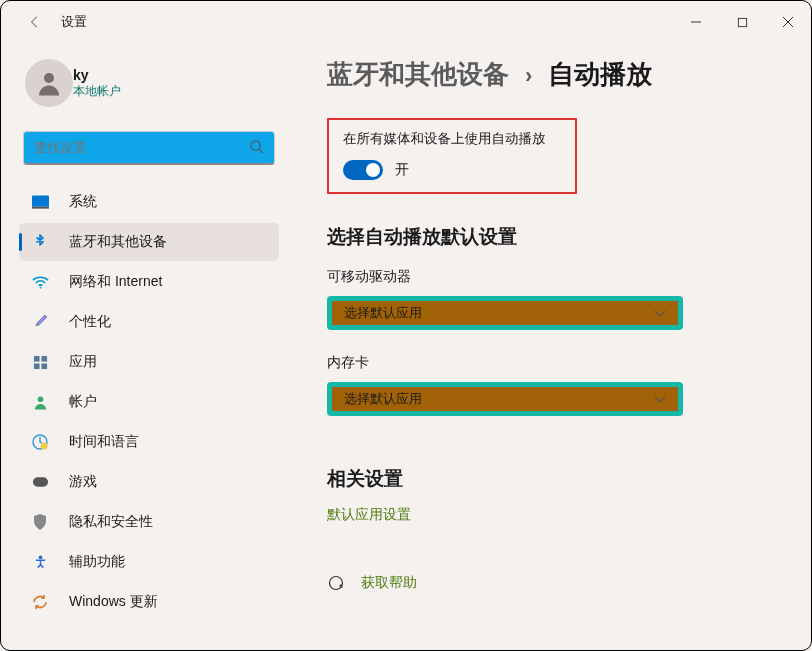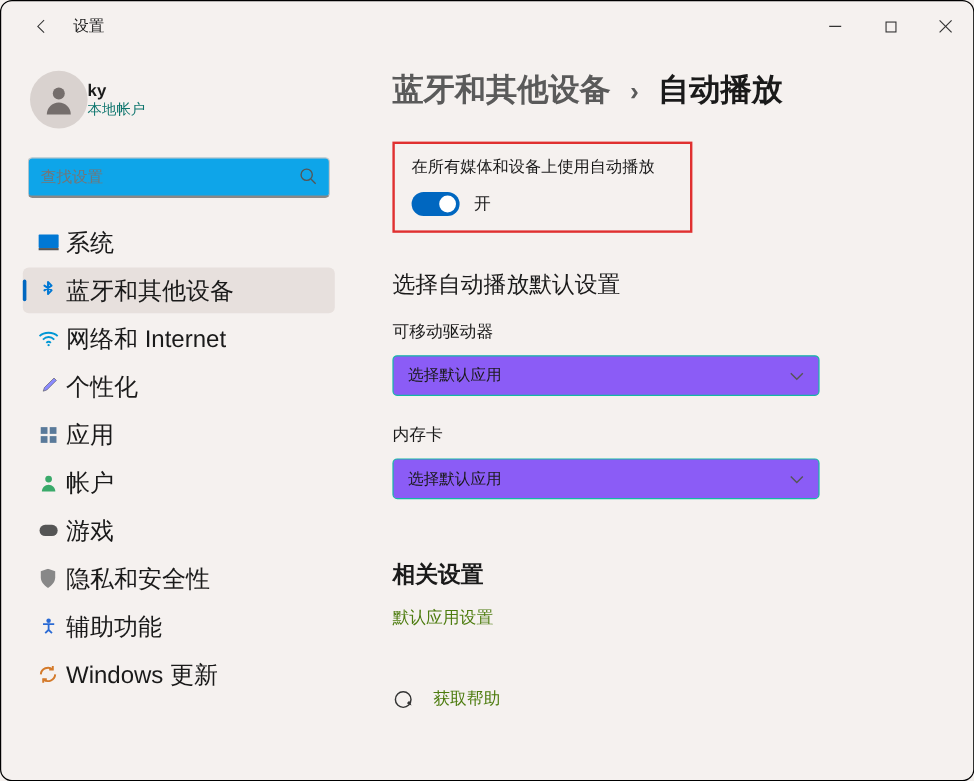--- a/index.html
+++ b/index.html
@@ -85,24 +85,24 @@
     position:absolute; right:10px; top:8px;
     width:16px; height:16px;
     color:#555;
   }
   .nav { display:flex; flex-direction:column; gap: 2px; }
   .nav-item {
     display:flex; align-items:center;
     height: 38px;
     padding: 0 12px 0 12px;
     border-radius: 5px;
-    gap: 6px;
+    gap: 20px;
     cursor:pointer;
     position:relative;
-    font-size: 20px;
+    font-size: 14px;
   }
   .nav-item.active {
     background: #e7e0dd;
   }
   .nav-item.active::before {
     content:"";
     position:absolute;
     left: 0px; top: 10px; bottom: 10px;
     width: 3px;
     background:#0067c0;
@@ -147,31 +147,31 @@
     content:"";
     position:absolute;
     right:3px; top:3px;
     width:14px; height:14px;
     background:#fff;
     border-radius:50%;
   }
   .toggle-text { font-size:14px; }
   .section-header {
     font-size: 19px;
-    font-weight: 400;
+    font-weight: 700;
     margin-bottom: 18px;
   }
   .field { margin-bottom: 24px; }
   .field-label { font-size: 14px; margin-bottom: 10px; }
   .select {
     width: 356px;
     height: 34px;
-    border: 1px solid #14b8a6;
+    border: 5px solid #14b8a6;
     border-radius: 4px;
-    background:#8b5cf6;
+    background:#a16207;
     display:flex; align-items:center; justify-content:space-between;
     padding: 0 12px;
     font-size: 13px;
     cursor:pointer;
   }
   .chev { color:#555; }
   .related-header{
     font-size: 19px;
     font-weight: 600;
     margin: 50px 0 14px 0;
@@ -289,20 +289,30 @@
         <span class="nav-icon">
             <svg width="15" height="16" viewBox="0 0 16 16">
               <circle cx="8" cy="5" r="3" fill="#3aaa6a"></circle>
               <path d="M2 16c0-3.3 2.7-6 6-6s6 2.7 6 6" fill="#3aaa6a"></path>
             </svg>
           </span>
         <span>帐户</span>
       </div>
       <div class="nav-item">
         <span class="nav-icon">
+            <svg width="16" height="16" viewBox="0 0 16 16">
+              <circle cx="8" cy="8" r="7" fill="none" stroke="#2a9ad4" stroke-width="1.4"></circle>
+              <path d="M8 3v5l3 2" stroke="#2a9ad4" stroke-width="1.4" fill="none"></path>
+              <circle cx="12" cy="12" r="3.5" fill="#f7c948"></circle>
+            </svg>
+          </span>
+        <span>时间和语言</span>
+      </div>
+      <div class="nav-item">
+        <span class="nav-icon">
             <svg width="17" height="12" viewBox="0 0 18 12">
               <rect x="1" y="1" width="16" height="10" rx="5" fill="#555"></rect>
             </svg>
           </span>
         <span>游戏</span>
       </div>
       <div class="nav-item">
         <span class="nav-icon">
             <svg width="14" height="16" viewBox="0 0 14 16">
               <path d="M7 0l6 2v5c0 4-3 7-6 9-3-2-6-5-6-9V2z" fill="#888"></path>

